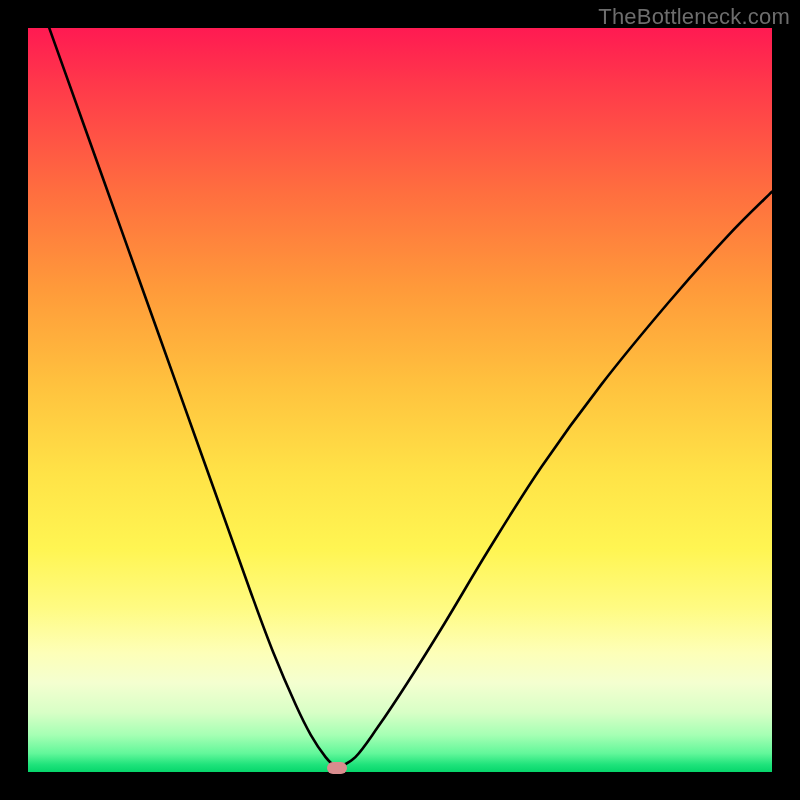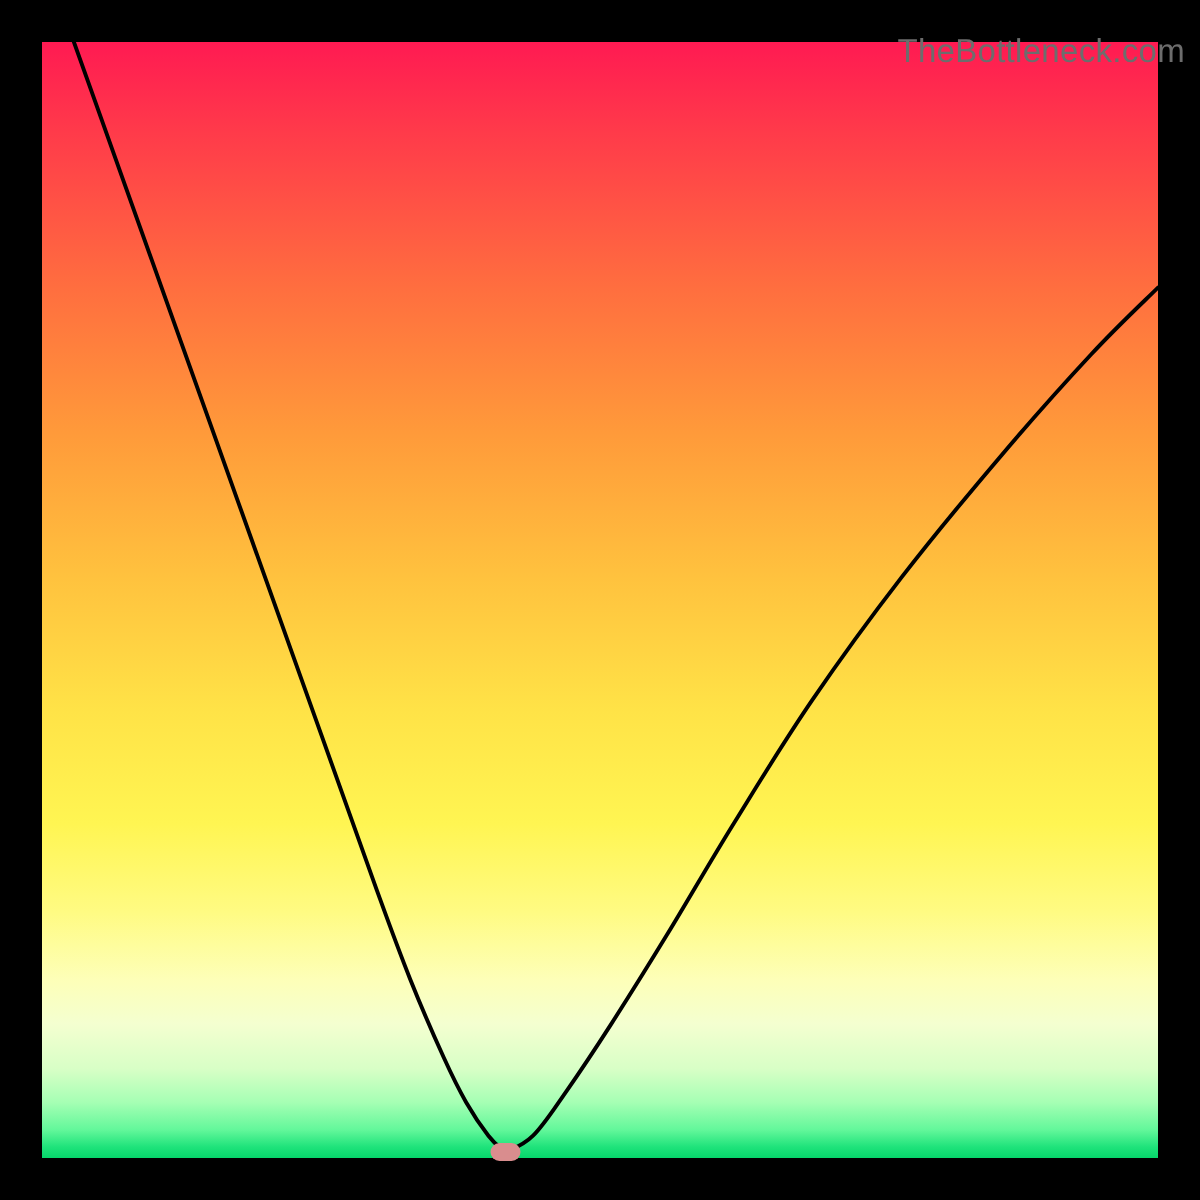--- a/index.html
+++ b/index.html
@@ -12,21 +12,21 @@
     font-family: Arial, Helvetica, sans-serif;
   }
   .frame {
     position: relative;
     width: 800px;
     height: 800px;
     background: #000;
   }
   .watermark {
     position: absolute;
-    top: 21px;
+    top: 4px;
     right: 10px;
     color: #6d6d6d;
     font-size: 22px;
     font-weight: 500;
     letter-spacing: 0.2px;
     z-index: 5;
   }
   .plot {
     position: absolute;
     left: 28px;

